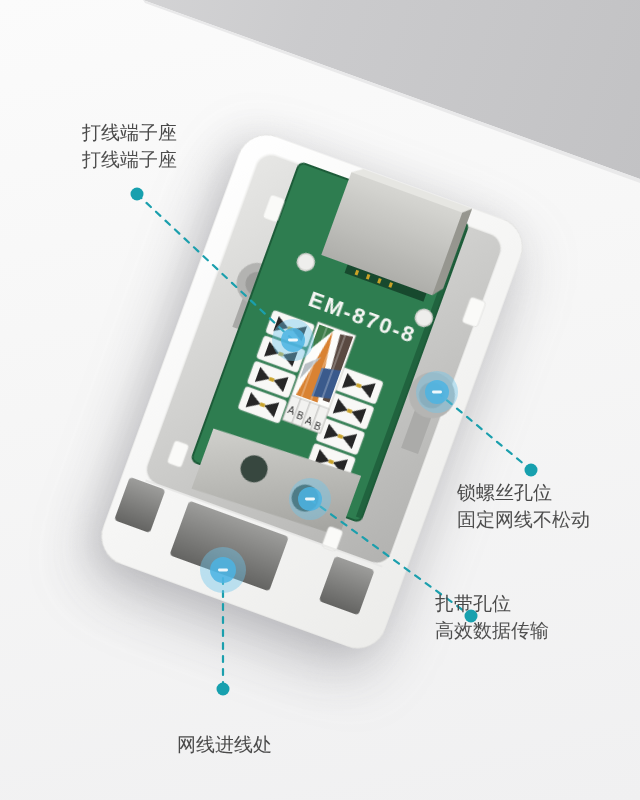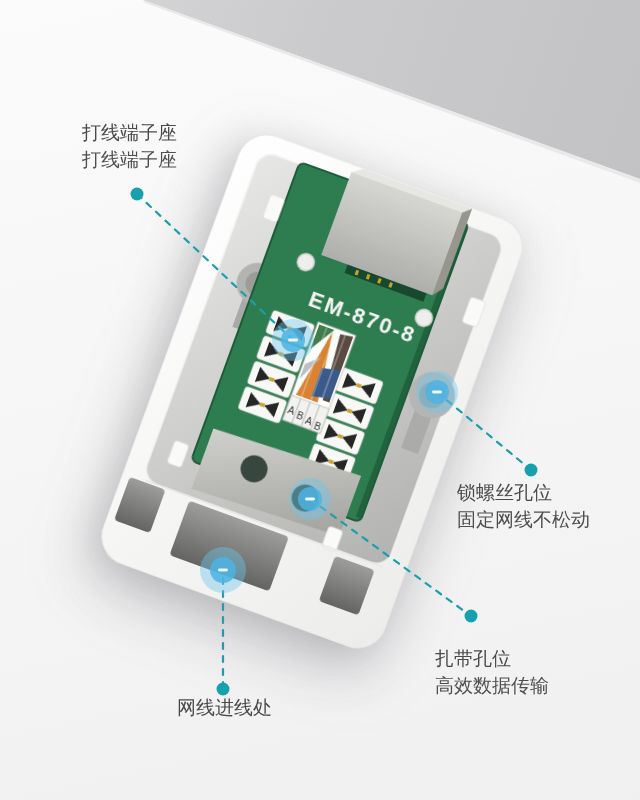--- a/index.html
+++ b/index.html
@@ -193,19 +193,19 @@
 </svg>
 
 <div class="callout" style="left:82px;top:121px">
   <div>打线端子座</div>
   <div class="t2">打线端子座</div>
 </div>
 <div class="callout" style="left:457px;top:481px">
   <div>锁螺丝孔位</div>
   <div class="t2">固定网线不松动</div>
 </div>
-<div class="callout" style="left:435px;top:647px">
+<div class="callout" style="left:435px;top:592px">
   <div>扎带孔位</div>
   <div class="t2">高效数据传输</div>
 </div>
-<div class="callout" style="left:177px;top:696px">
+<div class="callout" style="left:177px;top:733px">
   <div>网线进线处</div>
 </div>
 
 </body></html>

